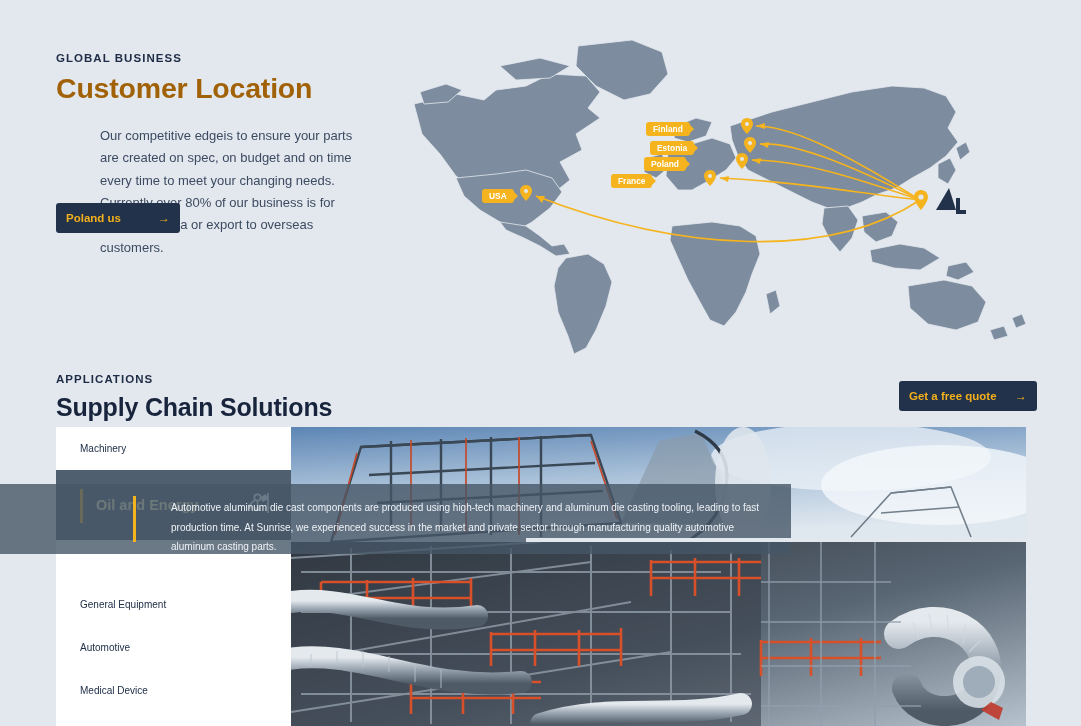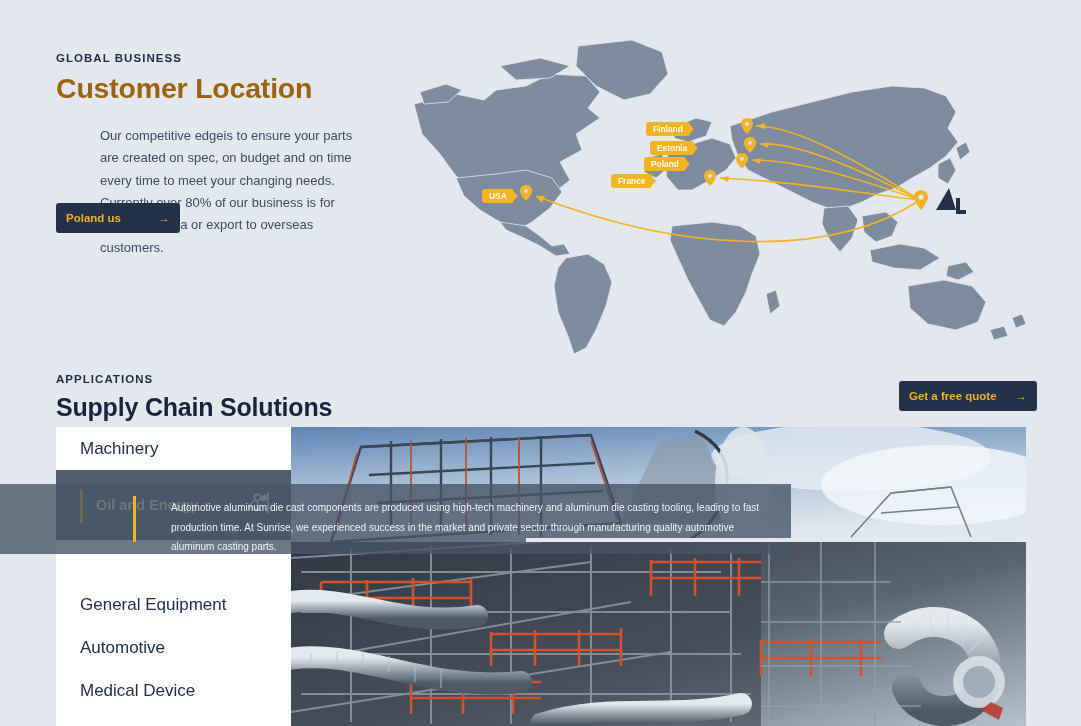--- a/index.html
+++ b/index.html
@@ -67,21 +67,21 @@
   .h2 { font-size: 25px; font-weight: 700; color: #17243c; margin-top: 8px; letter-spacing: -.2px; }
 
   .panel { position: absolute; left: 56px; top: 427px; width: 970px; height: 299px; }
 
   .tabs {
     position: absolute; left: 0; top: 0; width: 235px; height: 299px;
     background: #ffffff; z-index: 3;
   }
   .tab {
     position: relative; height: 43px; display: flex; align-items: center;
-    padding-left: 24px; font-size: 17px; color: #203049; cursor: pointer;
+    padding-left: 24px; font-size: 10px; color: #203049; cursor: pointer;
     background: #ffffff;
   }
   .tab[data-active="true"] {
     position: absolute; left: 0; width: 235px; height: 70px; z-index: 4;
     background: #4f5f6f; color: #fef9c3; padding-left: 40px;
     font-size: 14.5px; font-weight: 600;
   }
   .tab[data-active="true"]::before {
     content: ""; position: absolute; left: 24px; top: 19px;
     width: 2.5px; height: 34px; background: #f5b41e;

